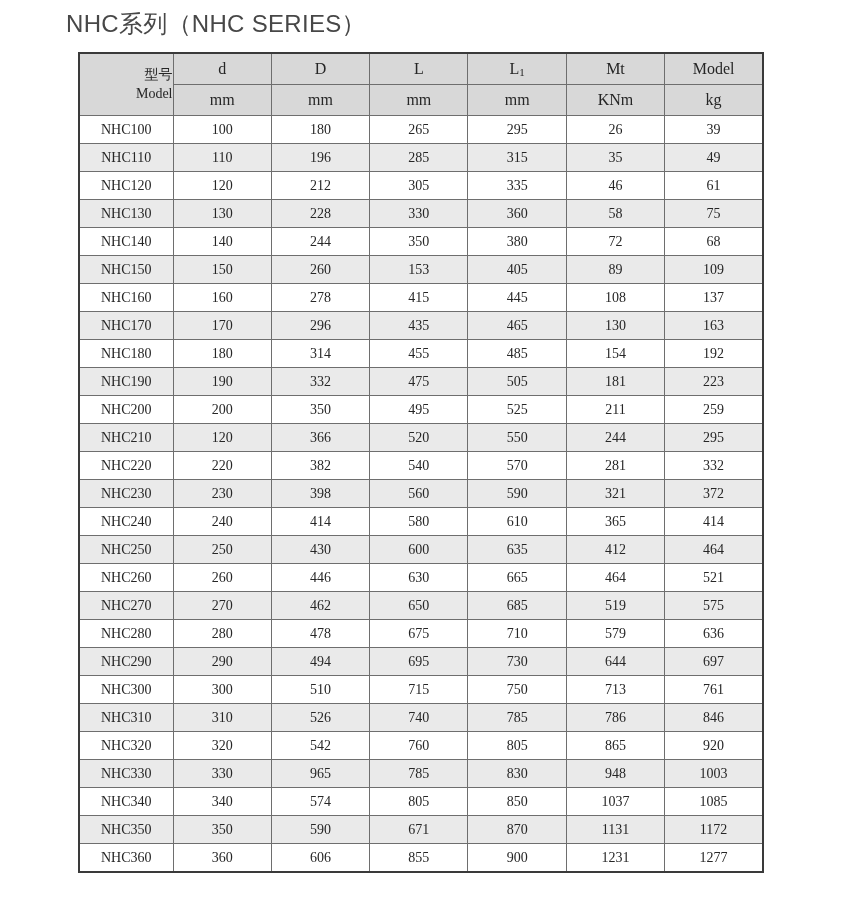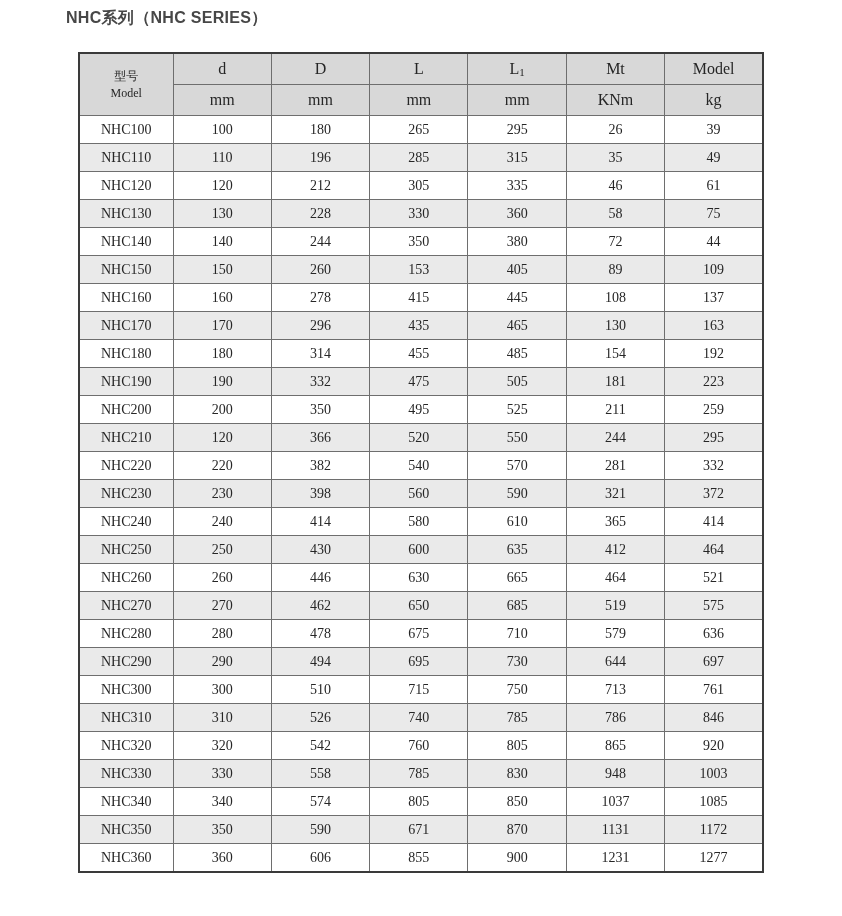--- a/index.html
+++ b/index.html
@@ -9,22 +9,22 @@
     height: 916px;
     background: #ffffff;
     font-family: "Liberation Serif", serif;
     overflow: hidden;
   }
   .title {
     position: absolute;
     left: 66px;
     top: 8px;
     font-family: "Liberation Sans", sans-serif;
-    font-weight: bold;
-    font-size: 16px;
+    font-weight: normal;
+    font-size: 24px;
     letter-spacing: 0.3px;
     color: #474747;
   }
   table.spec {
     position: absolute;
     left: 78px;
     top: 52px;
     width: 686px;
     border-collapse: collapse;
     table-layout: fixed;
@@ -38,22 +38,23 @@
     color: #262626;
     padding: 0;
   }
   thead th {
     background: #d8d8d8;
     font-weight: normal;
     font-size: 16px;
     height: 30px;
   }
   thead th.model-head {
-    font-size: 12px;
+    font-size: 14px;
     line-height: 1.35;
+    text-align: right;
   }
   thead th sub {
     font-size: 11px;
     vertical-align: -2px;
   }
   tbody td {
     height: 27px;
     font-size: 14px;
     background: #ffffff;
   }
@@ -139,21 +140,21 @@
       <td>75</td>
     </tr>
 
     <tr>
       <td>NHC140</td>
       <td>140</td>
       <td>244</td>
       <td>350</td>
       <td>380</td>
       <td>72</td>
-      <td>44</td>
+      <td>68</td>
     </tr>
 
     <tr>
       <td>NHC150</td>
       <td>150</td>
       <td>260</td>
       <td>153</td>
       <td>405</td>
       <td>89</td>
       <td>109</td>
@@ -325,21 +326,21 @@
       <td>542</td>
       <td>760</td>
       <td>805</td>
       <td>865</td>
       <td>920</td>
     </tr>
 
     <tr>
       <td>NHC330</td>
       <td>330</td>
-      <td>558</td>
+      <td>965</td>
       <td>785</td>
       <td>830</td>
       <td>948</td>
       <td>1003</td>
     </tr>
 
     <tr>
       <td>NHC340</td>
       <td>340</td>
       <td>574</td>

